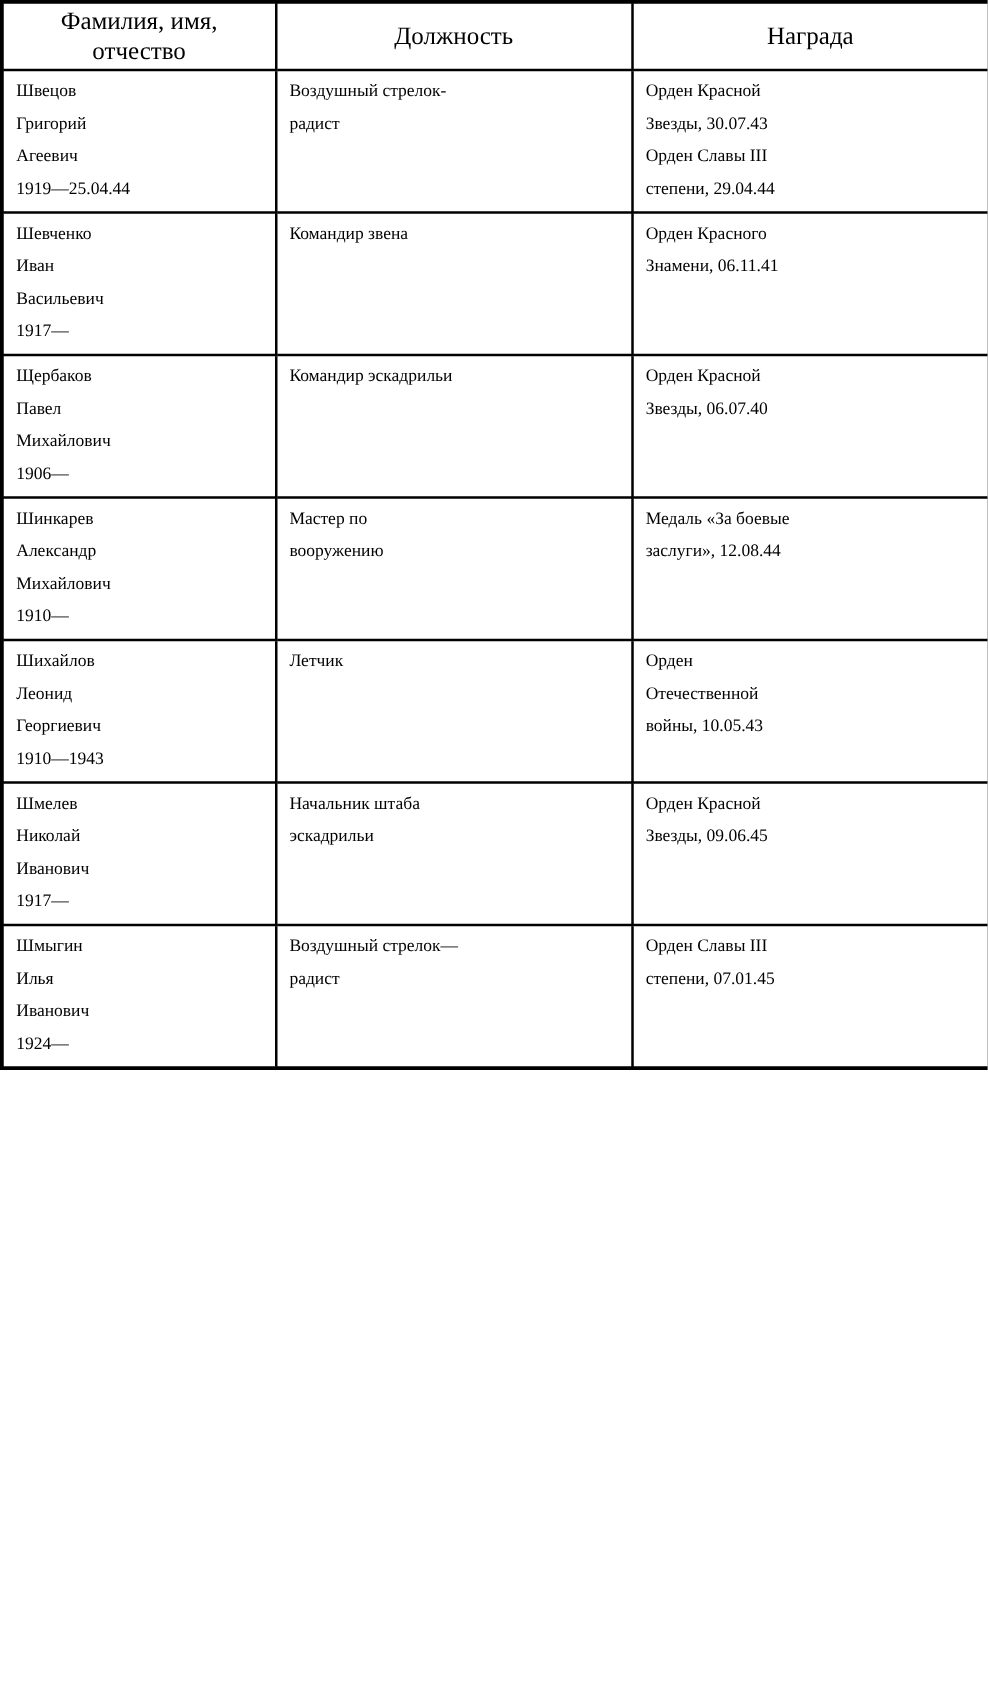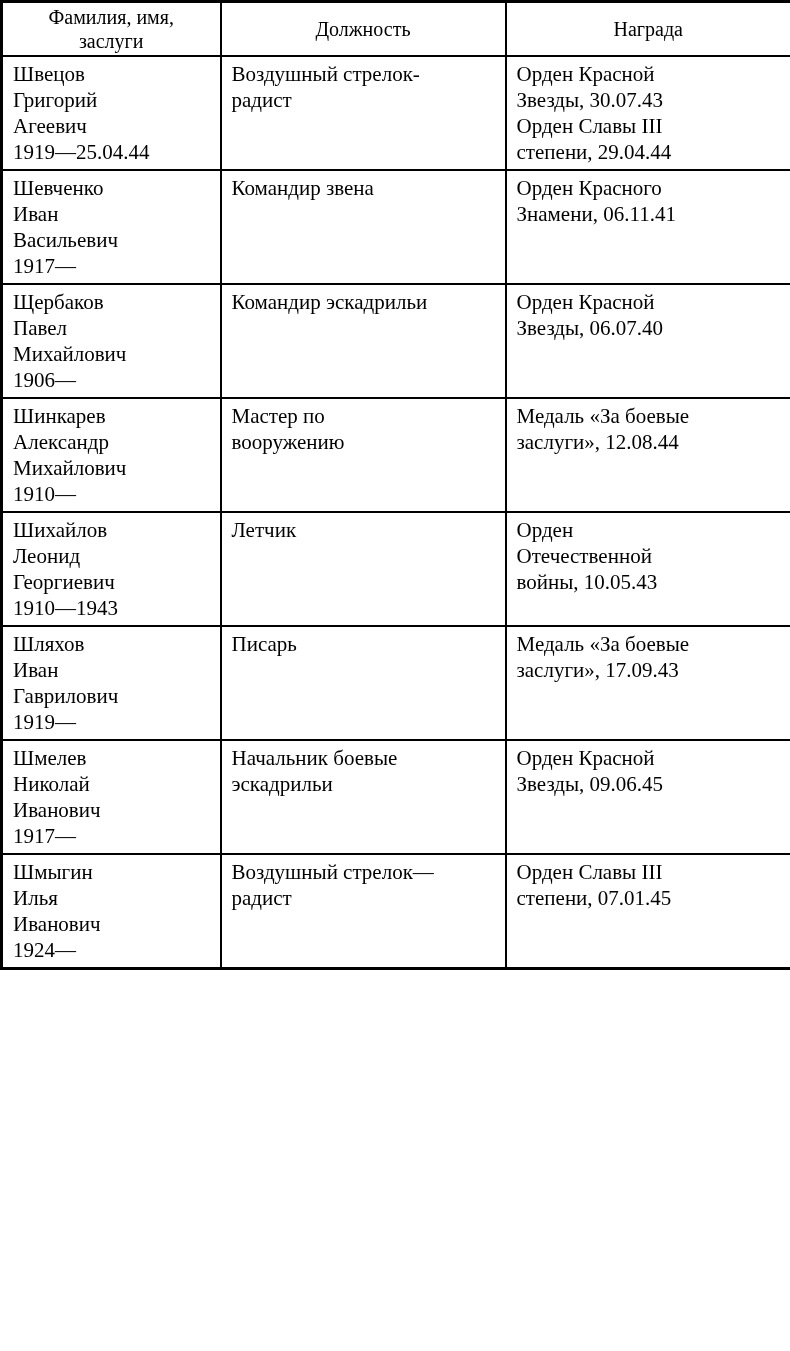--- a/index.html
+++ b/index.html
@@ -17,21 +17,21 @@
     width: 790px;
     border-collapse: collapse;
     table-layout: fixed;
     border: 3px solid #000;
   }
   col.c-name { width: 219px; }
   col.c-position { width: 285px; }
   col.c-award { width: 286px; }
   th, td {
     border: 2px solid #000;
-    font-size: 21px;
+    font-size: 14px;
     line-height: 26px;
     white-space: pre-line;
     overflow: hidden;
   }
   th {
     font-weight: normal;
     text-align: center;
     vertical-align: middle;
     height: 54px;
     font-size: 20px;
@@ -49,21 +49,21 @@
 
 <table>
   <colgroup>
     <col class="c-name">
     <col class="c-position">
     <col class="c-award">
   </colgroup>
   <thead>
     <tr>
       <th>Фамилия, имя,
-заслуги</th>
+отчество</th>
       <th>Должность</th>
       <th>Награда</th>
     </tr>
   </thead>
   <tbody>
     <tr>
       <td>Швецов
 Григорий
 Агеевич
 1919—25.04.44</td>
@@ -106,34 +106,25 @@
       <td>Шихайлов
 Леонид
 Георгиевич
 1910—1943</td>
       <td>Летчик</td>
       <td>Орден
 Отечественной
 войны, 10.05.43</td>
     </tr>
     <tr>
-      <td>Шляхов
-Иван
-Гаврилович
-1919—</td>
-      <td>Писарь</td>
-      <td>Медаль «За боевые
-заслуги», 17.09.43</td>
-    </tr>
-    <tr>
       <td>Шмелев
 Николай
 Иванович
 1917—</td>
-      <td>Начальник боевые
+      <td>Начальник штаба
 эскадрильи</td>
       <td>Орден Красной
 Звезды, 09.06.45</td>
     </tr>
     <tr>
       <td>Шмыгин
 Илья
 Иванович
 1924—</td>
       <td>Воздушный стрелок—

